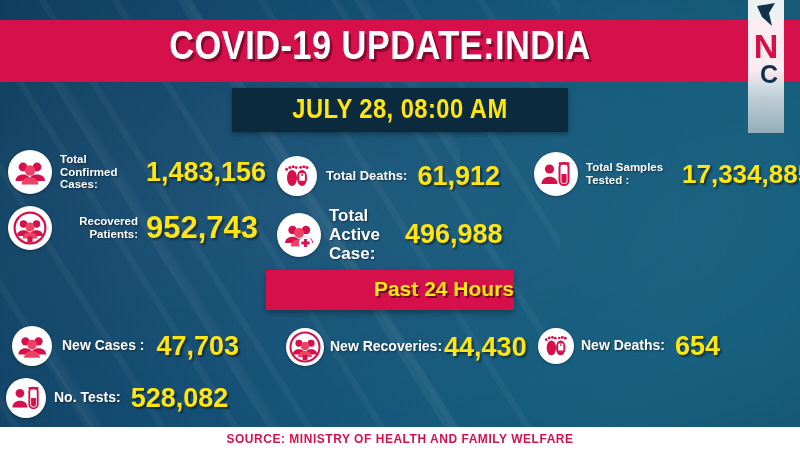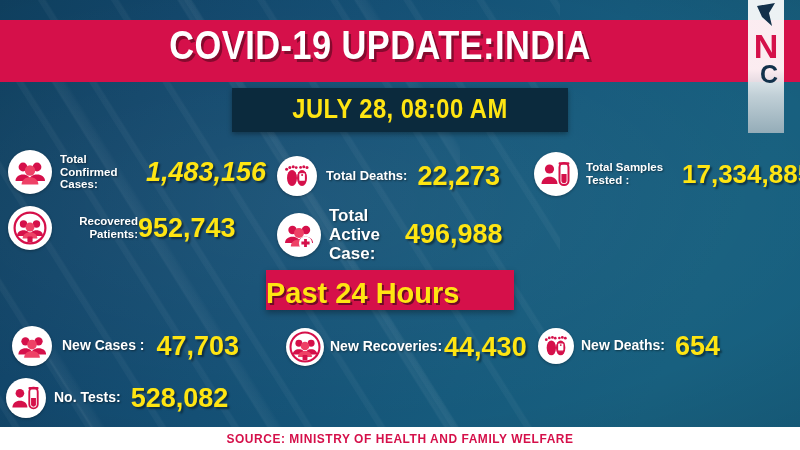--- a/index.html
+++ b/index.html
@@ -139,22 +139,22 @@
     position: absolute;
     left: 266px; top: 270px;
     width: 248px; height: 40px;
     background: #d5104a;
     box-shadow: 0 3px 6px rgba(0,0,0,0.32);
   }
   .hours-text {
     position: absolute;
     left: 266px; top: 277px;
     width: 248px;
-    text-align: left;
-    font-size: 29px;
+    text-align: right;
+    font-size: 21px;
     font-weight: bold;
     color: #ffe512;
     text-shadow: 2px 2px 0 rgba(60,6,20,0.65);
     white-space: nowrap;
   }
 
   
   .footer {
     position: absolute;
     left: 0; top: 427px;
@@ -205,59 +205,59 @@
         <circle cx="9" cy="11" r="4.4" fill="#d5104a"></circle>
         <circle cx="23" cy="11" r="4.4" fill="#d5104a"></circle>
         <path d="M1.5 25c0-4.2 3.4-6.6 7.5-6.6s7.5 2.4 7.5 6.6z" fill="#d5104a"></path>
         <path d="M15 25c0-4.2 3.4-6.6 8-6.6s8 2.4 8 6.6z" fill="#d5104a"></path>
         <circle cx="16" cy="14.5" r="5.2" fill="#ef २" style="fill:#ee4166"></circle>
         <path d="M7.6 28.5c0-4.6 3.8-7.3 8.4-7.3s8.4 2.7 8.4 7.3z" fill="#ee4166"></path>
       </svg>
     </div>
     <div class="lbl" style="font-size:11.5px; margin-left:8px; width:84px;">Total Confirmed
 Cases:</div>
-    <div class="val" style="font-size:27px; margin-left:2px;font-style:italic;">1,483,156</div>
+    <div class="val" style="font-size:27px; margin-left:2px;">1,483,156</div>
   </div>
 
   <div class="stat" style="left:8px; top:206px;">
     <div class="ico" style="width:44px;height:44px;">
       <svg width="34" height="34" viewBox="0 0 34 34">
         <circle cx="17" cy="17" r="15.4" fill="none" stroke="#d5104a" stroke-width="2.2"></circle>
         <circle cx="10.5" cy="13" r="3.7" fill="#d5104a"></circle>
         <circle cx="23.5" cy="13" r="3.7" fill="#d5104a"></circle>
         <path d="M4 25c0-3.6 2.9-5.7 6.5-5.7S17 21.4 17 25z" fill="#d5104a"></path>
         <path d="M17 25c0-3.6 2.9-5.7 6.5-5.7S30 21.4 30 25z" fill="#d5104a"></path>
         <circle cx="17" cy="16" r="4.5" fill="#ee4166"></circle>
         <path d="M9.6 27.6c0-4 3.3-6.3 7.4-6.3s7.4 2.3 7.4 6.3z" fill="#ee4166"></path>
         <rect x="14.4" y="25.6" width="5.2" height="5.6" rx="1" fill="#d5104a"></rect>
       </svg>
     </div>
     <div class="lbl" style="font-size:11.5px; margin-left:8px; width:78px;text-align:right;">Recovered
 Patients:</div>
-    <div class="val" style="font-size:27px; ">952,743</div>
+    <div class="val" style="font-size:31px; margin-left:8px;">952,743</div>
   </div>
 
   <div class="stat" style="left:277px; top:156px;">
     <div class="ico" style="width:40px;height:40px;">
       <svg width="30" height="30" viewBox="0 0 30 30">
         <ellipse cx="10" cy="17" rx="5" ry="8" fill="#d5104a"></ellipse>
         <ellipse cx="20" cy="17" rx="5" ry="8" fill="#d5104a"></ellipse>
         <circle cx="4.6" cy="8.2" r="1.5" fill="#d5104a"></circle>
         <circle cx="7.8" cy="6.4" r="1.5" fill="#d5104a"></circle>
         <circle cx="11.2" cy="5.8" r="1.5" fill="#d5104a"></circle>
         <circle cx="14.2" cy="6.6" r="1.4" fill="#d5104a"></circle>
         <circle cx="18.6" cy="6.4" r="1.4" fill="#d5104a"></circle>
         <circle cx="21.8" cy="5.8" r="1.5" fill="#d5104a"></circle>
         <circle cx="25" cy="6.6" r="1.5" fill="#d5104a"></circle>
         <rect x="16.6" y="11.5" width="7" height="9" rx="1.6" fill="#ffffff" stroke="#d5104a" stroke-width="1.4"></rect>
         <circle cx="20.1" cy="14" r="1" fill="#d5104a"></circle>
       </svg>
     </div>
     <div class="lbl" style="font-size:13px; margin-left:9px;">Total Deaths:</div>
-    <div class="val" style="font-size:27px; margin-left:10px;">22,273</div>
+    <div class="val" style="font-size:27px; margin-left:10px;">61,912</div>
   </div>
 
   <div class="stat" style="left:277px; top:206px;">
     <div class="ico" style="width:44px;height:44px;">
       <svg width="34" height="34" viewBox="0 0 34 34">
         <circle cx="10.5" cy="12" r="4.2" fill="#d5104a"></circle>
         <circle cx="24" cy="12" r="4.2" fill="#d5104a"></circle>
         <path d="M3 25c0-4 3.2-6.3 7.5-6.3S18 21 18 25z" fill="#d5104a"></path>
         <path d="M16 25c0-4 3.2-6.3 7.5-6.3S31 21 31 25z" fill="#d5104a"></path>
         <circle cx="17" cy="15" r="5" fill="#ee4166"></circle>

